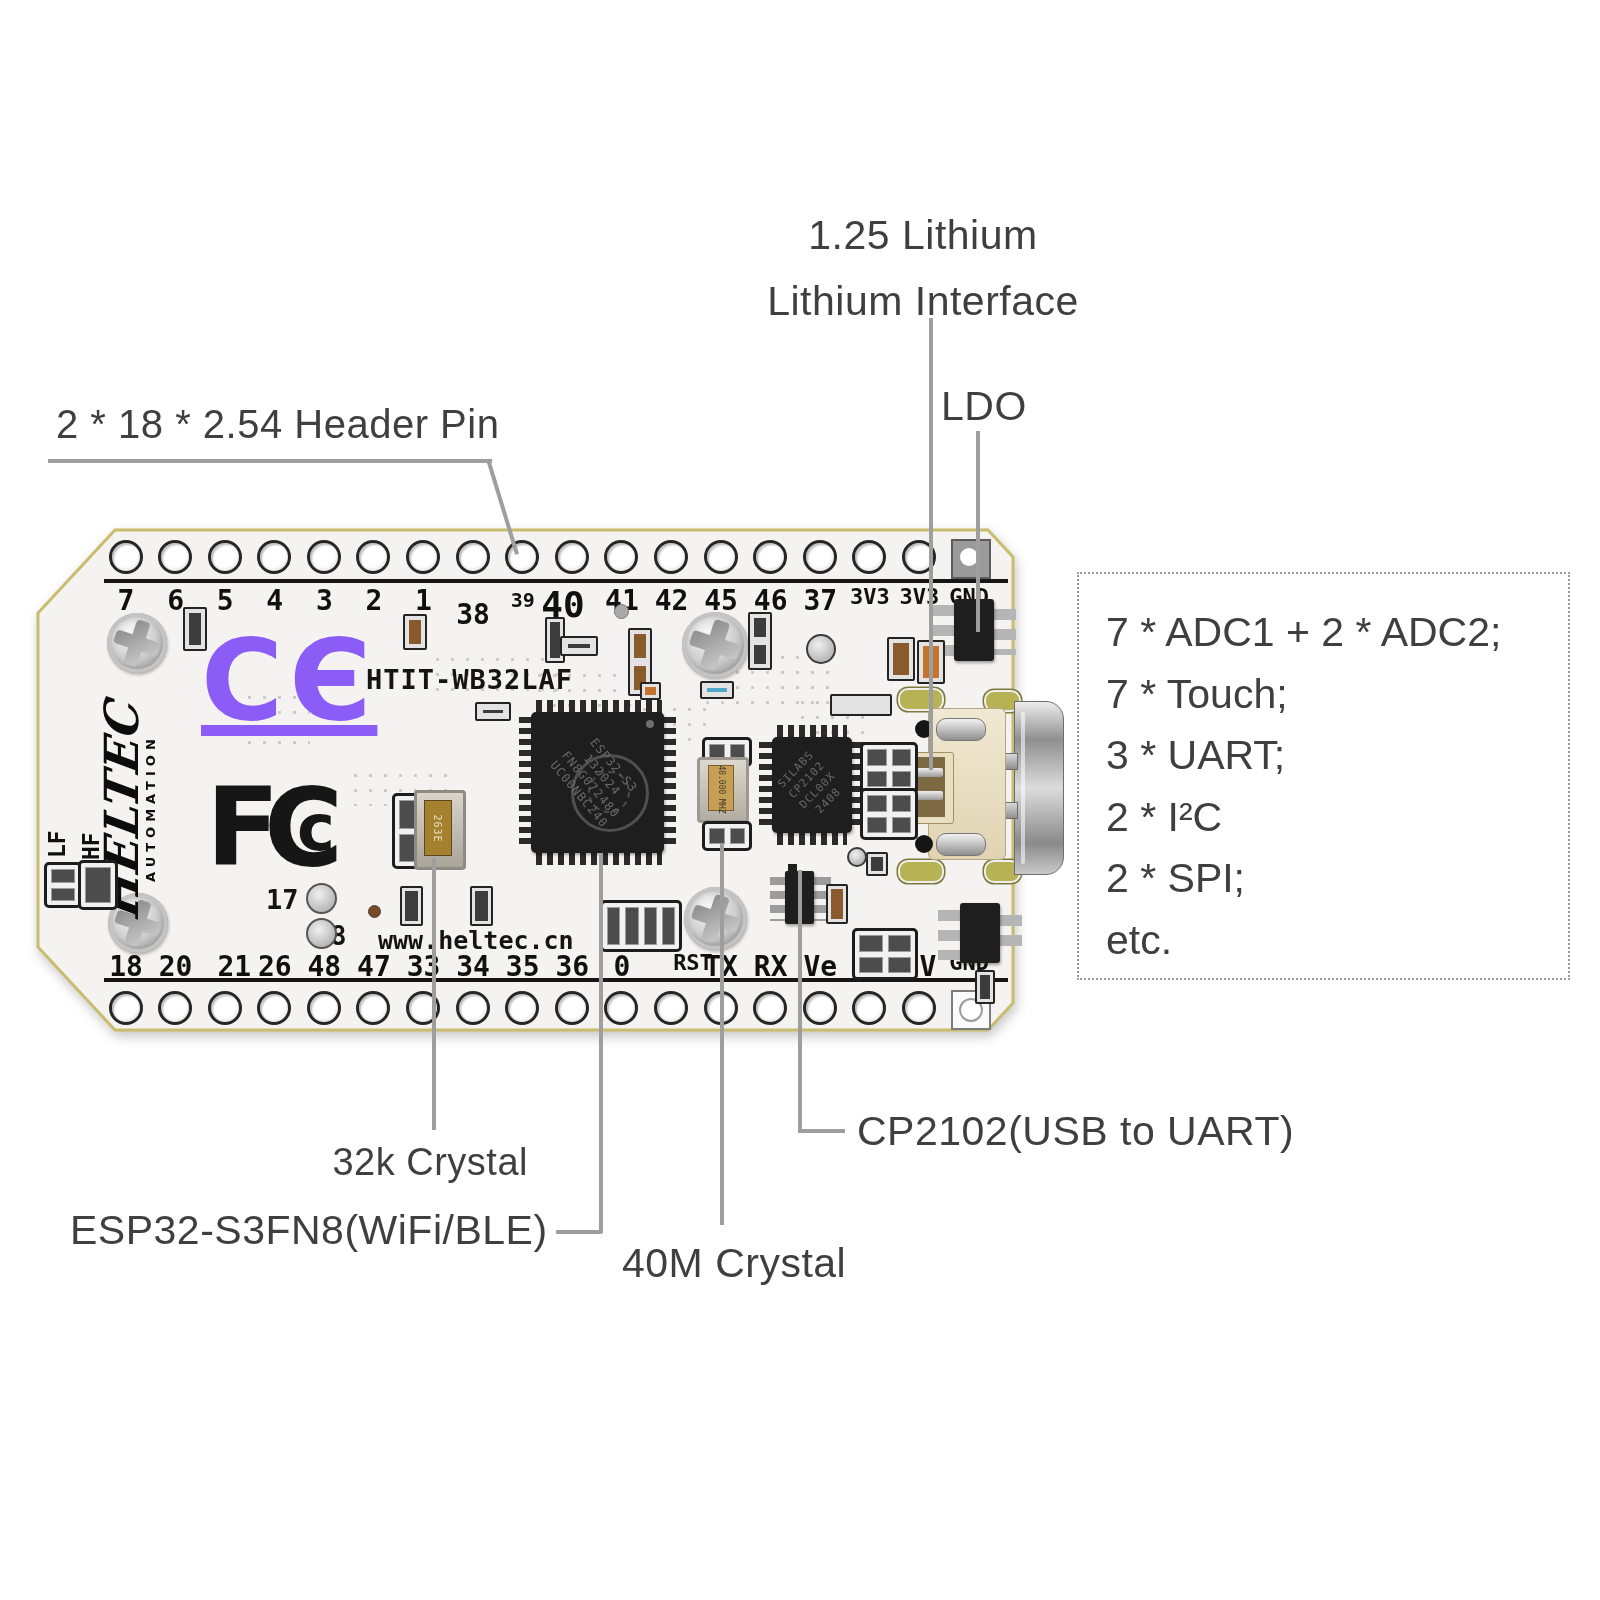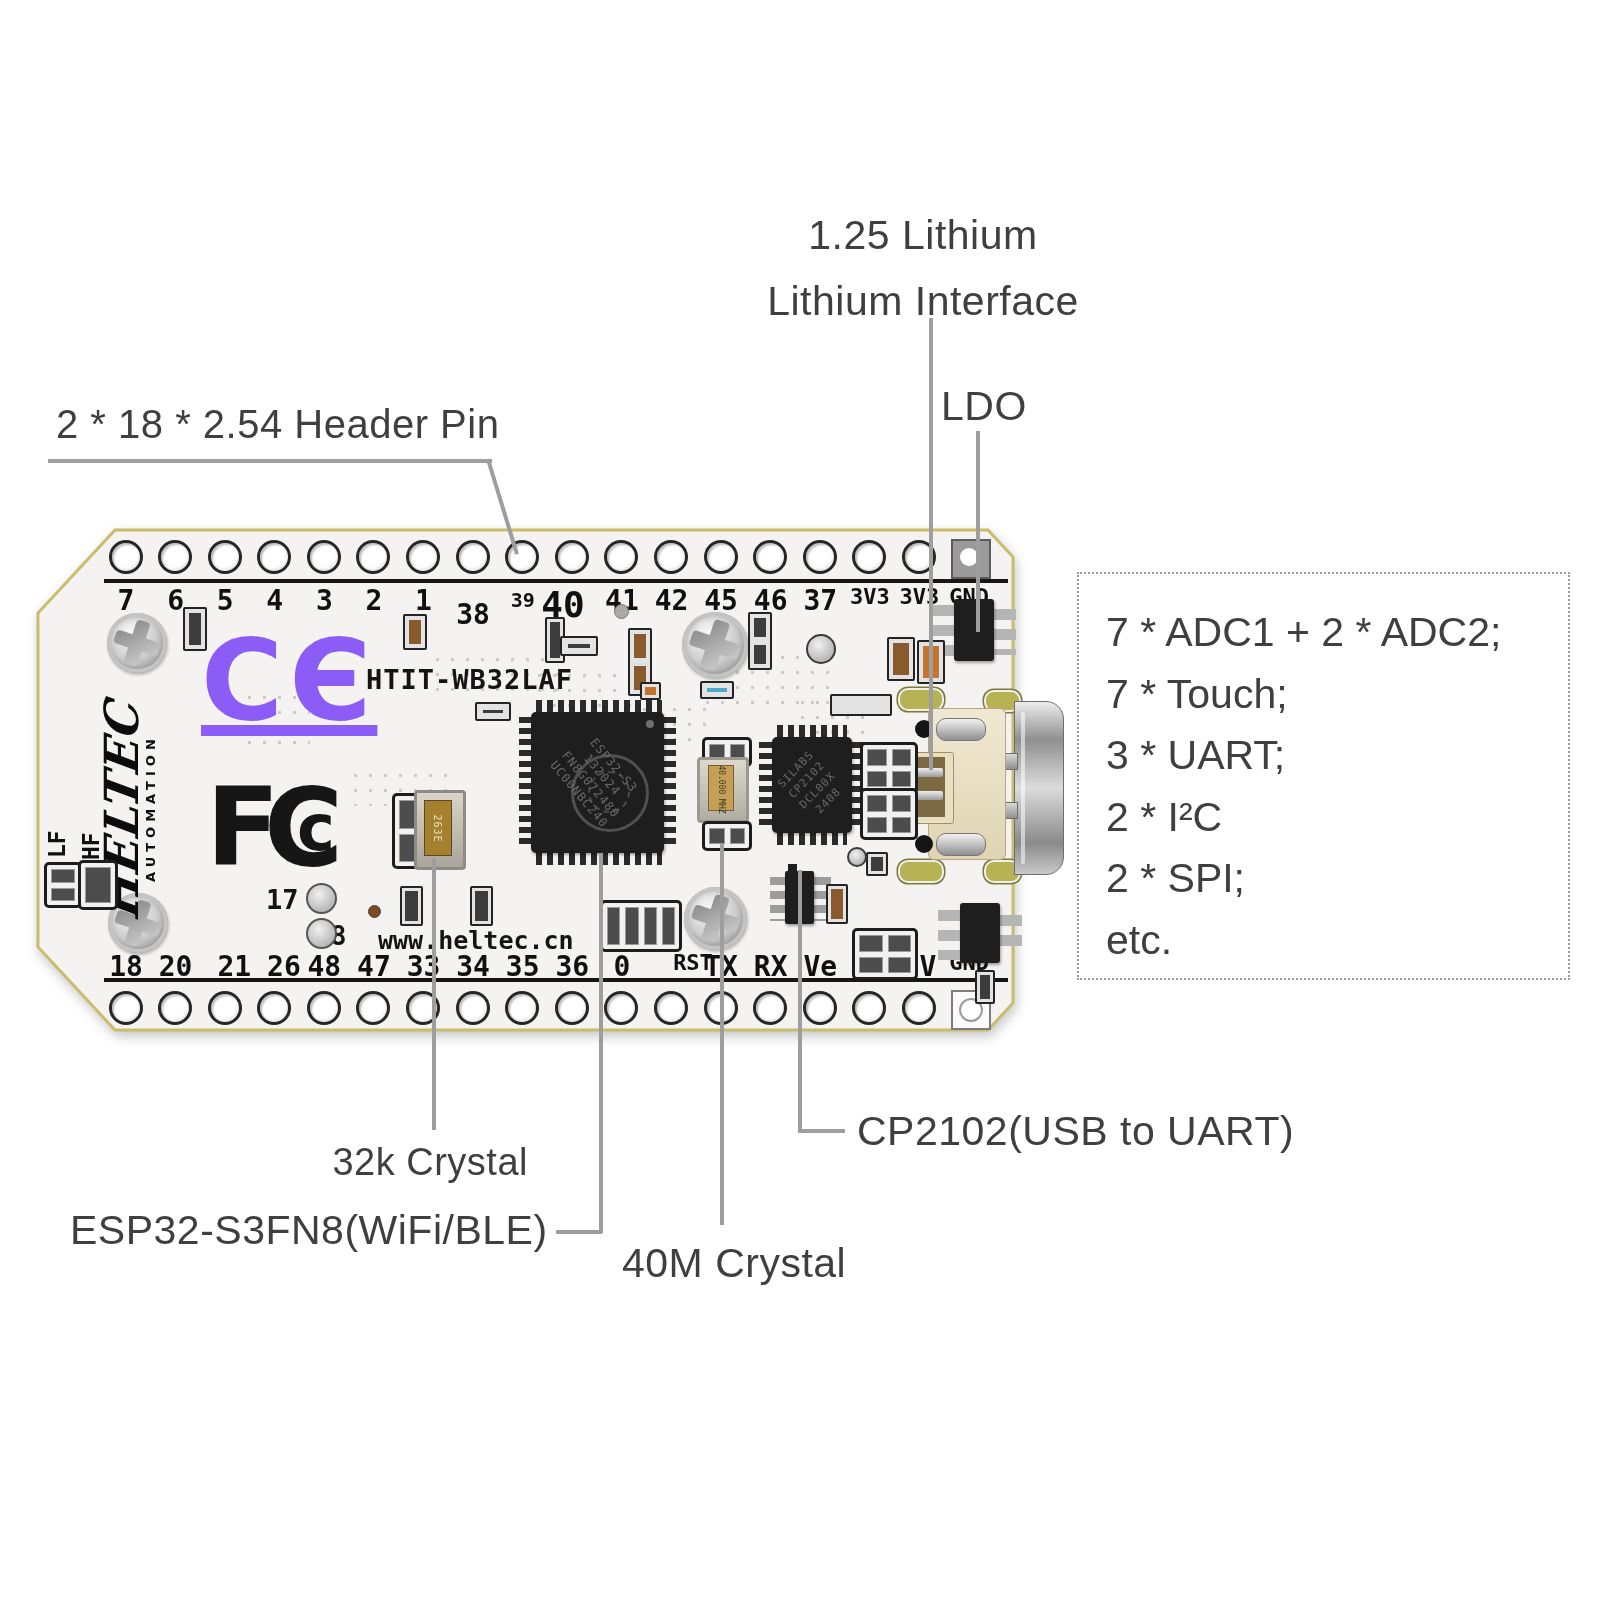--- a/index.html
+++ b/index.html
@@ -122,21 +122,21 @@
       <div class="pinlabel" style="left: 744.67px; top: 584px; font-size: 28px;">46</div>
       <div class="pinlabel" style="left: 794.26px; top: 584px; font-size: 28px;">37</div>
       <div class="pinlabel" style="left: 843.85px; top: 584px; font-size: 22px;">3V3</div>
       <div class="pinlabel" style="left: 893.44px; top: 584px; font-size: 22px;">3V3</div>
       <div class="pinlabel" style="left: 943.03px; top: 584px; font-size: 22px;">GND</div>
     </div>
   <div id="bottom-labels">
       <div class="pinlabel" style="left: 100px; top: 950px; font-size: 28px;">18</div>
       <div class="pinlabel" style="left: 149.59px; top: 950px; font-size: 28px;">20</div>
       <div class="pinlabel" style="left: 199.18px; top: 950px; font-size: 28px; text-align: right;">21</div>
-      <div class="pinlabel" style="left: 248.77px; top: 950px; font-size: 28px; text-align: right;">26</div>
+      <div class="pinlabel" style="left: 248.77px; top: 950px; font-size: 28px;">26</div>
       <div class="pinlabel" style="left: 298.36px; top: 950px; font-size: 28px;">48</div>
       <div class="pinlabel" style="left: 347.95px; top: 950px; font-size: 28px;">47</div>
       <div class="pinlabel" style="left: 397.54px; top: 950px; font-size: 28px;">33</div>
       <div class="pinlabel" style="left: 447.13px; top: 950px; font-size: 28px;">34</div>
       <div class="pinlabel" style="left: 496.72px; top: 950px; font-size: 28px;">35</div>
       <div class="pinlabel" style="left: 546.31px; top: 950px; font-size: 28px;">36</div>
       <div class="pinlabel" style="left: 595.9px; top: 950px; font-size: 28px;">0</div>
       <div class="pinlabel" style="left: 667px; top: 950px; font-size: 22px; text-align: center;">RST</div>
       <div class="pinlabel" style="left: 695.08px; top: 950px; font-size: 28px;">TX</div>
       <div class="pinlabel" style="left: 744.67px; top: 950px; font-size: 28px;">RX</div>

